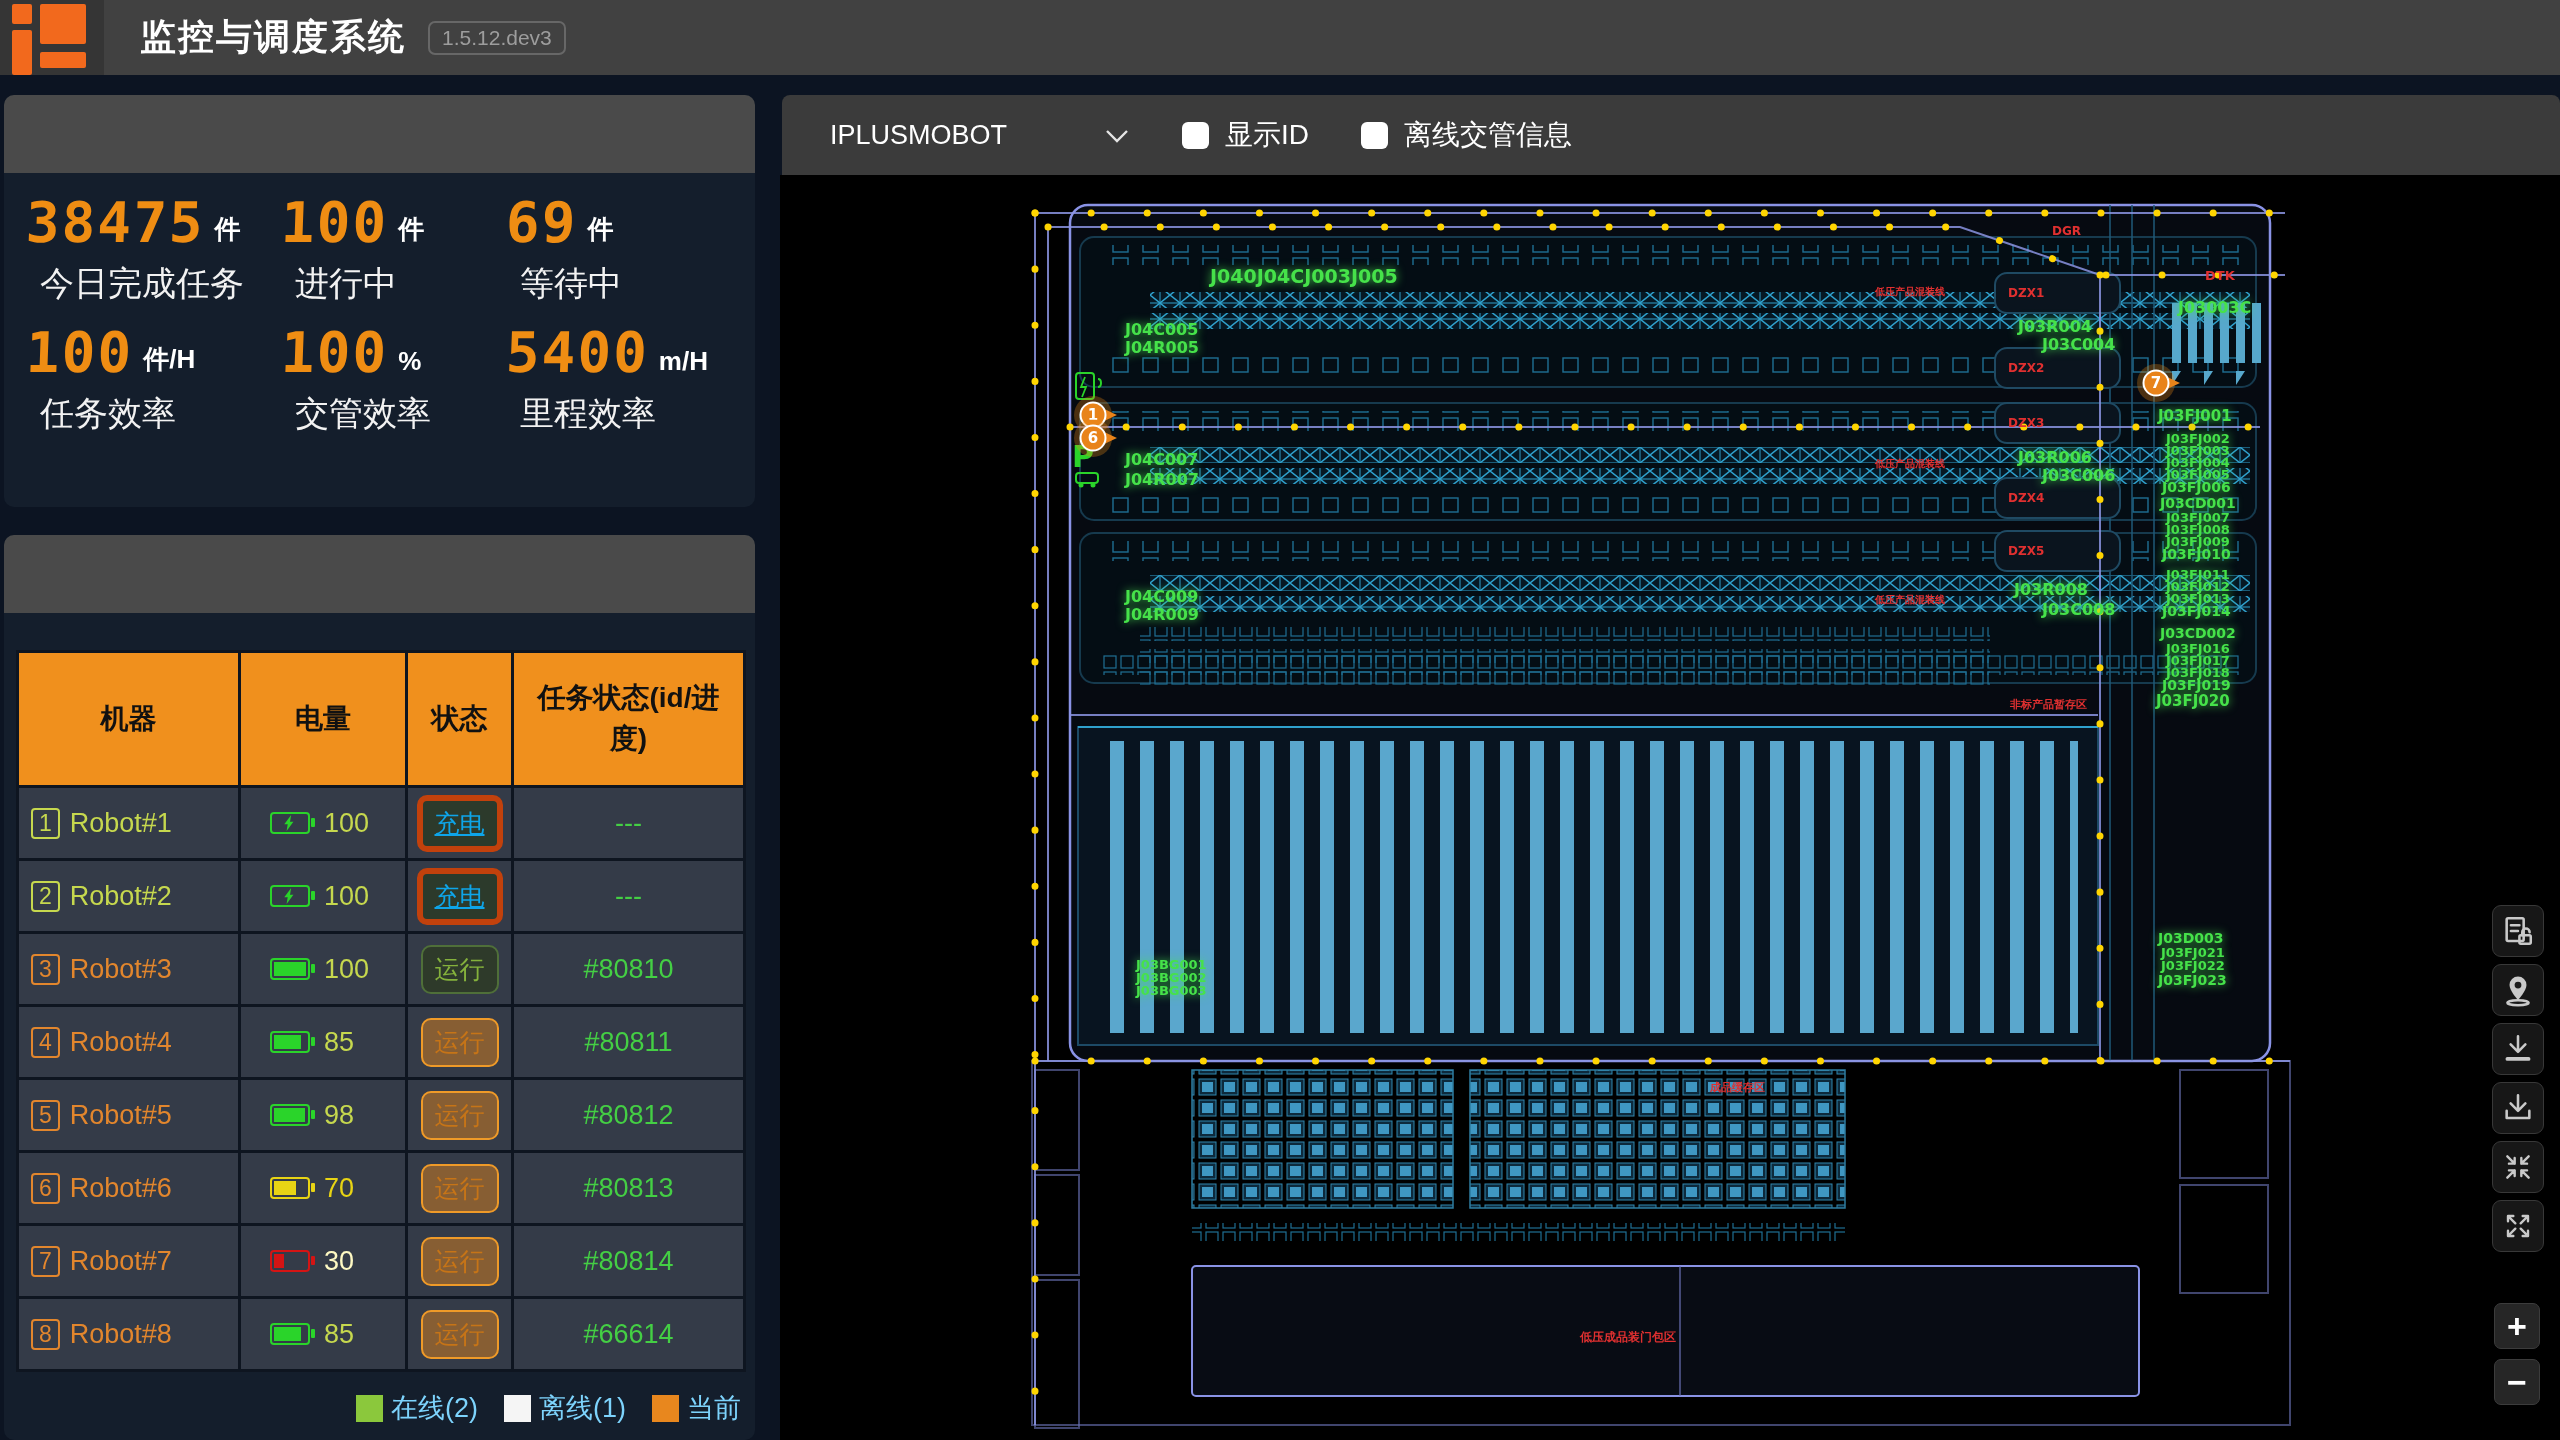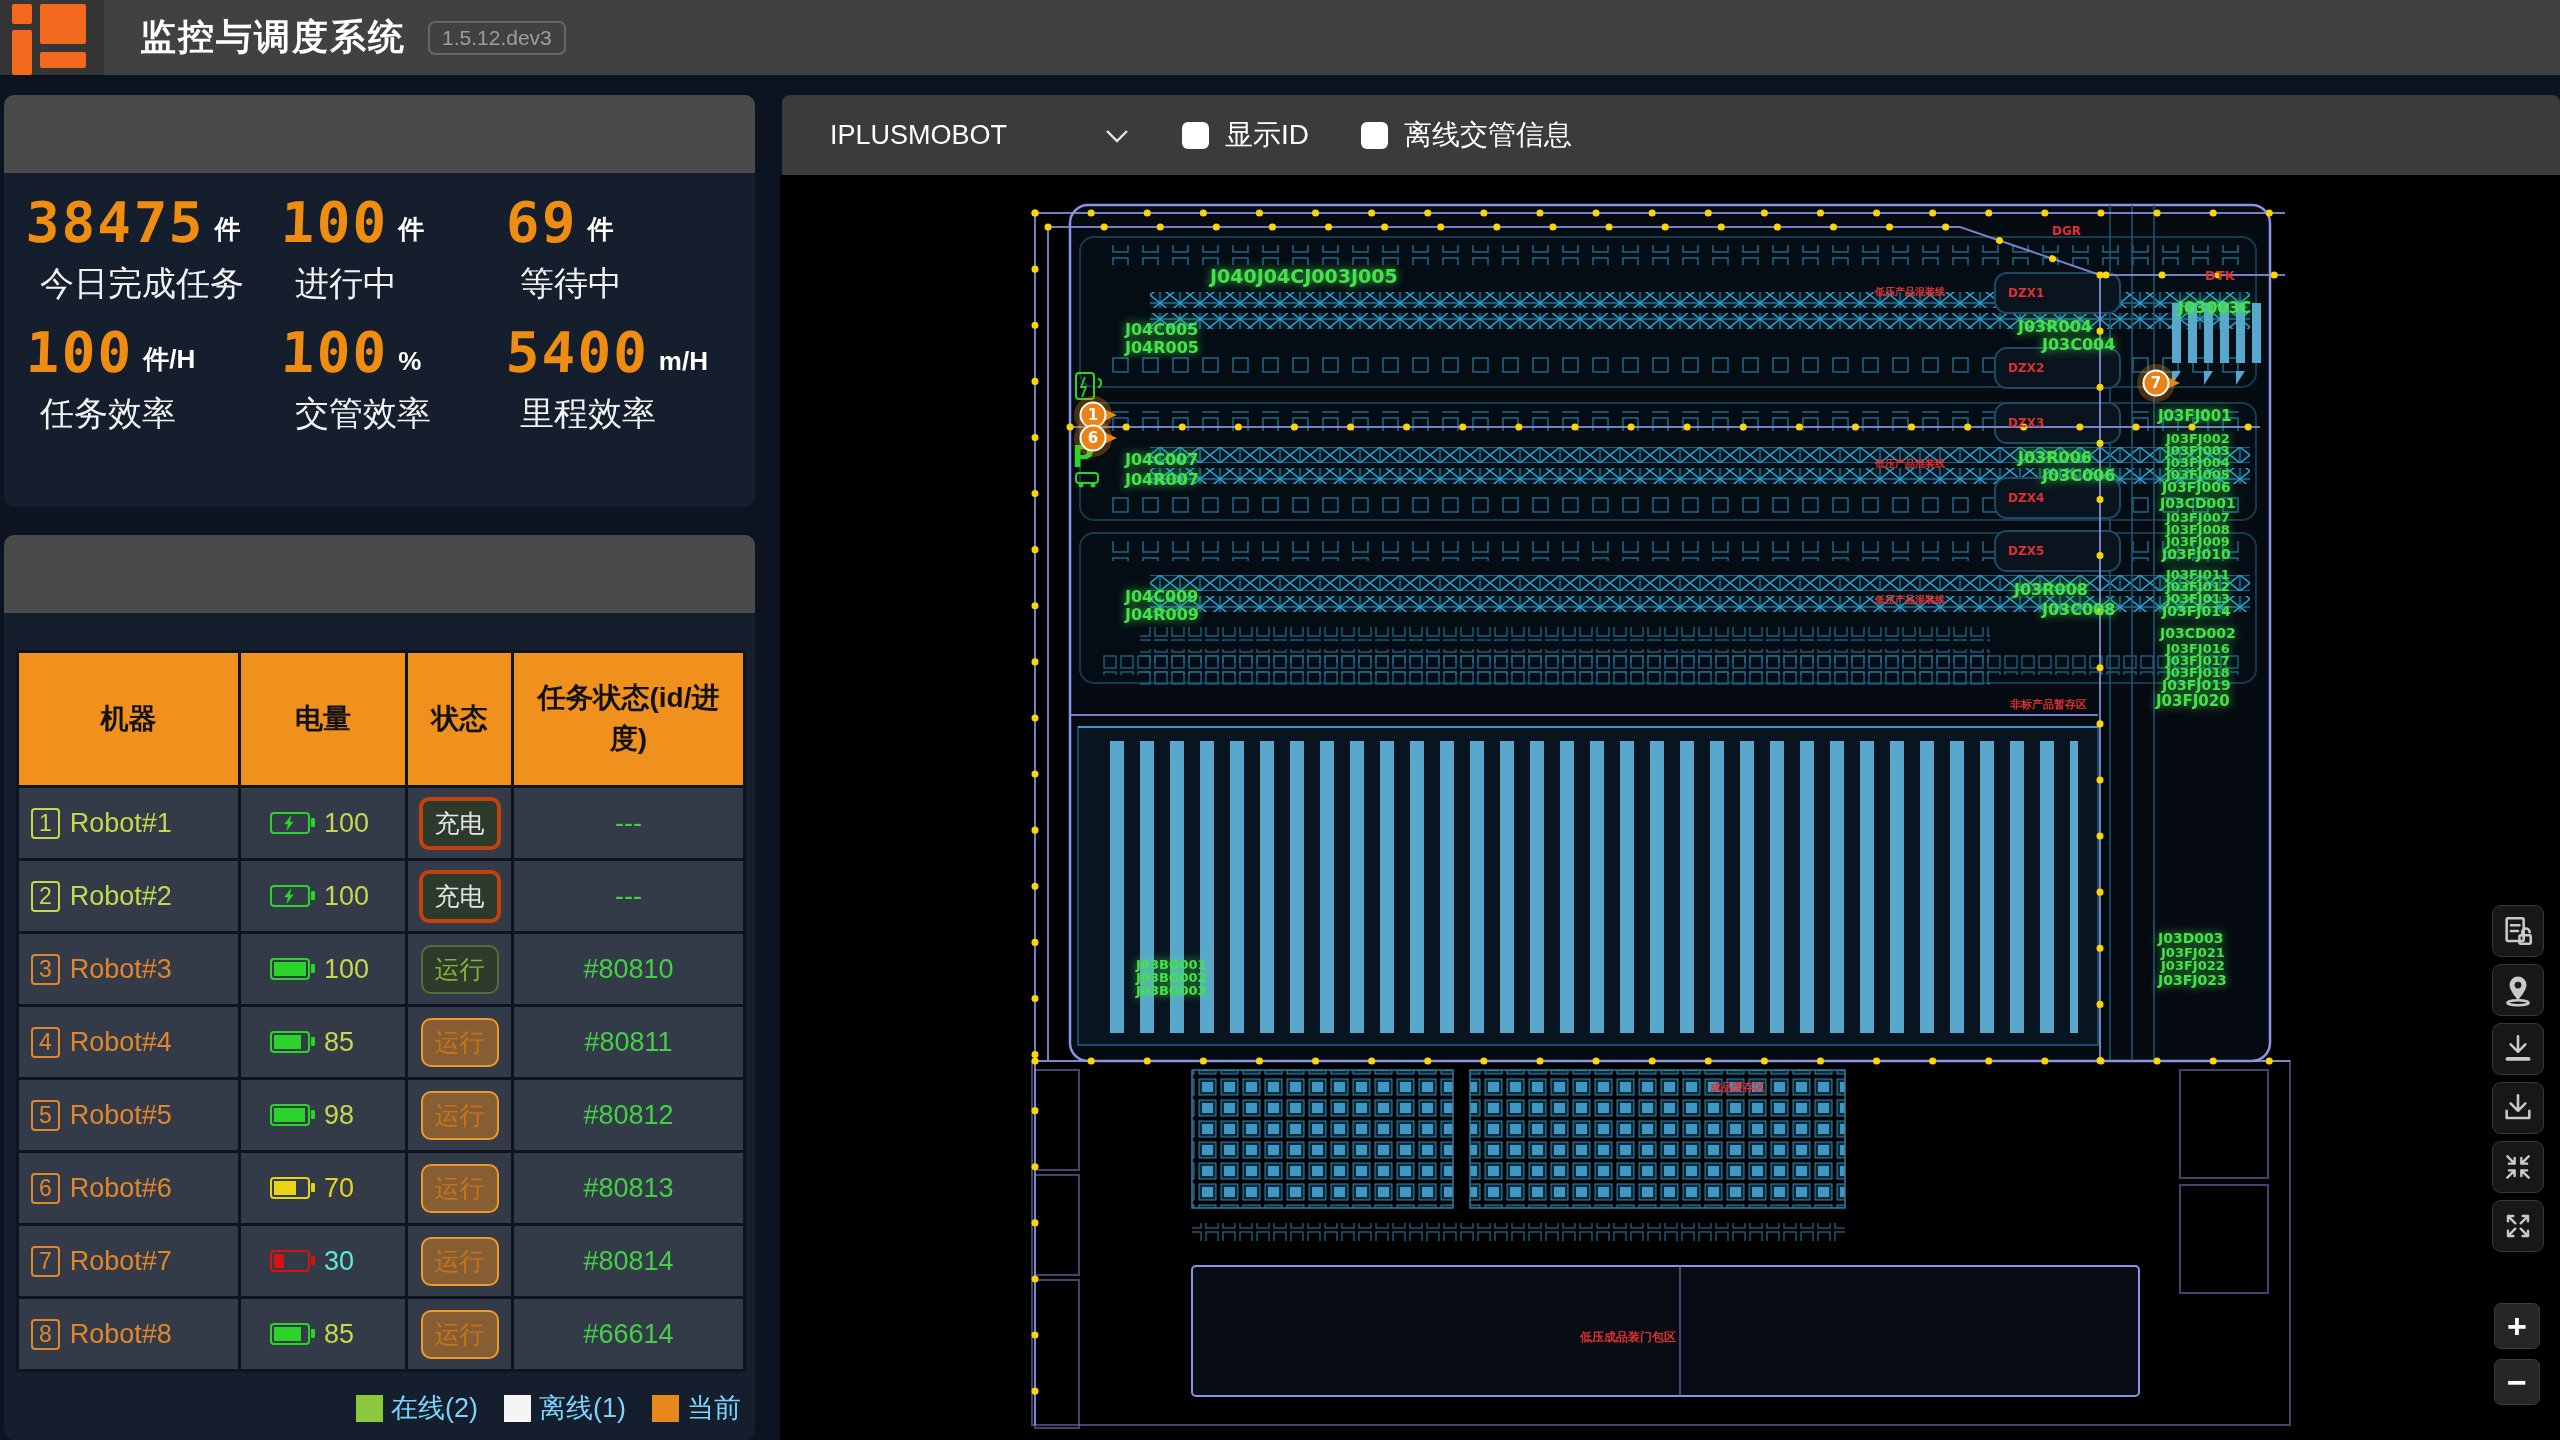--- a/index.html
+++ b/index.html
@@ -53,23 +53,23 @@
   .v-online { color:#c6d84e; } .v-online .numbadge { border-color:#c6d84e; color:#c6d84e; }
   .v-current { color:#e2862d; } .v-current .numbadge { border-color:#e2862d; color:#e2862d; }
   .cell-bat { display:flex; align-items:center; gap:14px; justify-content:center; }
   .batt { position:relative; width:40px; height:22px; border:2.5px solid var(--bc);
           border-radius:4px; display:inline-flex; align-items:center; justify-content:center; }
   .batt::after { content:''; position:absolute; right:-7px; top:4px; width:4px; height:9px;
                  background:var(--bc); border-radius:1px; }
   .bfill { position:absolute; left:2px; top:2px; bottom:2px; background:var(--bc); }
   .b-green{--bc:#2ad42a;} .b-yellow{--bc:#e8d414;} .b-red{--bc:#d41414;}
   .bval { font-size:27px; min-width:52px; text-align:left; }
-  .t-green{color:#c6d84e;} .t-yellow{color:#e8d414;} .t-red{color:#5eead4;}
+  .t-green{color:#c6d84e;} .t-yellow{color:#e8d414;} .t-red{color:#fef9c3;}
   .stbadge { display:inline-block; border-radius:10px; padding:6px 12px; font-size:25px; }
-  .s-charge { color:#e5e5e5; background:#2c3a2b; border:4px solid #c2410c; }
+  .s-charge { color:#0ea5e9; background:#2c3a2b; border:6px solid #c2410c;text-decoration:underline; }
   .s-run-green { color:#84b13c; background:#2e3a2a; border:2px solid #4f6f39; }
   .s-run-orange { color:#c67417; background:rgba(226,134,29,.48); border:2.5px solid #ef9a28; }
   .cell-task { text-align:center; color:#44cf44; }
   .tbl-center { text-align:center; }
   .legend { position:absolute; right:14px; bottom:14px; display:flex; align-items:center;
             gap:26px; }
   .legend .li { display:flex; align-items:center; gap:8px; color:#7dd3fc; font-size:27px; }
   .legend .sq { width:27px; height:27px; display:inline-block; }
 
   

